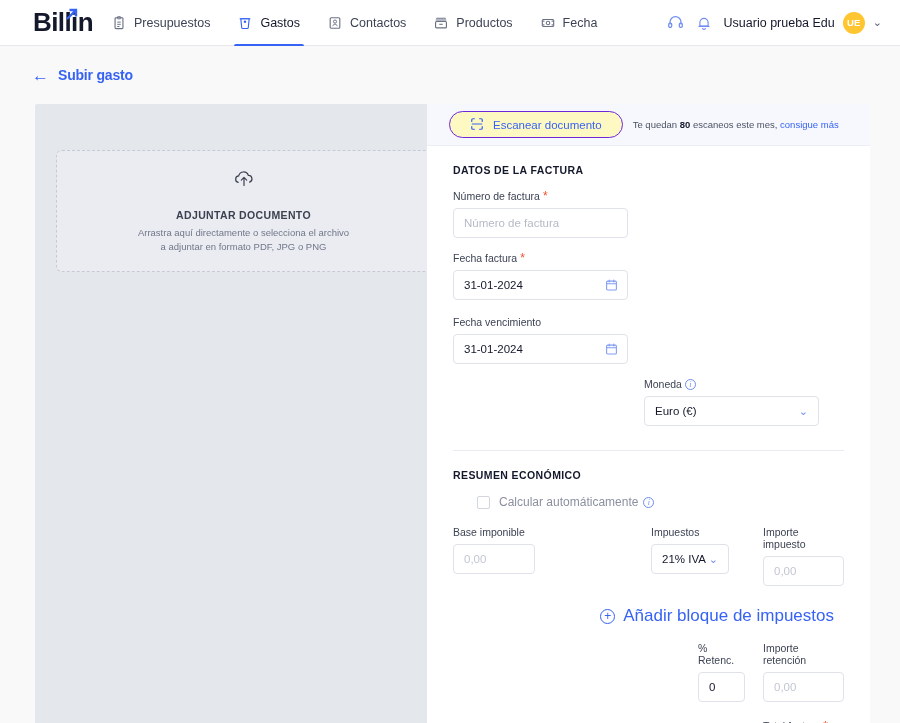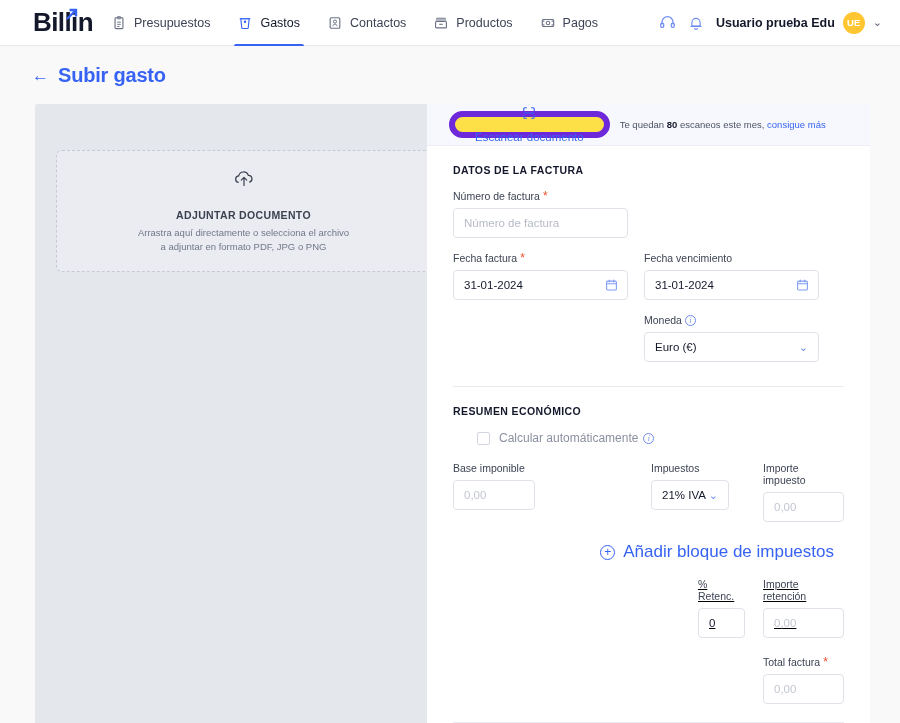--- a/index.html
+++ b/index.html
@@ -41,37 +41,37 @@
   }
   .nav-icon { display: flex; align-items: center; color: #6b7185; }
   .nav-item.active .nav-icon { color: #3763f4; }
 
   .topbar-right {
     margin-left: auto; display: flex; align-items: center; gap: 12px;
     padding-right: 18px;
   }
   .icon-btn { display: flex; align-items: center; color: #6f8cf0; cursor: pointer; }
   .user-box { display: flex; align-items: center; gap: 8px; cursor: pointer; }
-  .user-name { font-size: 12.5px; color: #14182b; font-weight: bold; }
+  .user-name { font-size: 12.5px; color: #14182b; font-weight: normal; }
   .avatar {
     width: 22px; height: 22px; border-radius: 50%;
     background: #ffc631; color: #fff;
     font-size: 9.5px; font-weight: bold;
     display: flex; align-items: center; justify-content: center;
     letter-spacing: 0.3px;
   }
   .caret { color: #5a6073; font-size: 11px; line-height: 1; }
 
   
   .page-head {
     position: absolute; left: 0; top: 46px; width: 900px; height: 58px;
     display: flex; align-items: center; padding-left: 32px; gap: 9px;
   }
   .back-arrow { color: #3763f4; font-size: 17px; line-height: 1; cursor: pointer; }
-  .page-title { font-size: 20px; font-weight: bold; color: #3763f4; letter-spacing: -0.2px; }
+  .page-title { font-size: 14px; font-weight: bold; color: #3763f4; letter-spacing: -0.2px; }
 
   
   .content {
     position: absolute; left: 35px; top: 104px; width: 835px; height: 619px;
     display: flex;
     background: #ffffff;
     border-top-left-radius: 2px;
     overflow: hidden;
   }
 
@@ -95,23 +95,23 @@
 
   
   .right-panel { flex: 1; background: #ffffff; position: relative; }
   .scan-strip {
     height: 42px; background: #f6f8fd; border-bottom: 1px solid #eceef3;
     display: flex; align-items: center; padding-left: 22px; gap: 10px;
   }
   .scan-btn {
     display: inline-flex; align-items: center; justify-content: center; gap: 9px;
     height: 27px; padding: 0 20px;
-    border: 6px solid #6d28d9; border-radius: 14px;
-    background: #fde047; color: #3763f4; font-size: 11.5px;
-    cursor: pointer; white-space: nowrap; flex-direction: column;
+    border: 1px solid #6d28d9; border-radius: 14px;
+    background: #fef9c3; color: #3763f4; font-size: 11.5px;
+    cursor: pointer; white-space: nowrap;
   }
   .scan-note { font-size: 9.5px; color: #4d5263; white-space: nowrap; }
   .scan-note b { font-weight: bold; color: #14182b; }
   .scan-note a { color: #3763f4; text-decoration: none; cursor: pointer; }
 
   .form-body { padding: 18px 26px 0 26px; }
   .section-title {
     font-size: 10.5px; font-weight: bold; color: #14182b;
     letter-spacing: 0.4px; margin-bottom: 14px;
   }
@@ -173,21 +173,21 @@
     margin-top: 20px; padding-right: 10px; cursor: pointer;
   }
   .plus-circle {
     width: 15px; height: 15px; border-radius: 50%;
     border: 1.2px solid #3763f4; color: #3763f4;
     display: flex; align-items: center; justify-content: center;
     font-size: 12px; line-height: 1;
   }
   .add-tax-txt { font-size: 17px; color: #3763f4; text-align: right; }
 
-  .right-fields { display: flex; justify-content: flex-end; gap: 18px; margin-top: 16px; text-decoration: underline; }
+  .right-fields { display: flex; justify-content: flex-end; gap: 18px; margin-top: 16px; }
   .total-block { display: flex; justify-content: flex-end; margin-top: 18px; }
 
   .pay-wrap { padding: 0 26px; margin-top: 18px; }
   .pay-divider { height: 1px; background: #e9ebf0; margin-bottom: 17px; }
 </style>
 </head>
 <body>
 
 <div class="topbar">
 
@@ -248,21 +248,21 @@
     </div>
 
     <div class="nav-item">
       <span class="nav-icon">
         <svg width="14" height="14" viewBox="0 0 16 16">
             <rect x="1.5" y="4" width="13" height="8" rx="1.2" fill="none" stroke="currentColor" stroke-width="1.3"></rect>
             <circle cx="8" cy="8" r="2" fill="none" stroke="currentColor" stroke-width="1.2"></circle>
             <path d="M3.2 5.4v1M12.8 5.4v1M3.2 9.6v1M12.8 9.6v1" stroke="currentColor" stroke-width="1.1" stroke-linecap="round"></path>
           </svg>
       </span>
-      <span>Pagos</span>
+      <span>Fecha</span>
     </div>
 
   </div>
 
   <div class="topbar-right">
     <span class="icon-btn">
       <svg width="17" height="17" viewBox="0 0 18 18">
           <path d="M3.2 11V8.6a5.8 5.8 0 0 1 11.6 0V11" fill="none" stroke="currentColor" stroke-width="1.3"></path>
           <rect x="1.8" y="9.6" width="3.2" height="4.6" rx="1.5" fill="none" stroke="currentColor" stroke-width="1.3"></rect>
           <rect x="13" y="9.6" width="3.2" height="4.6" rx="1.5" fill="none" stroke="currentColor" stroke-width="1.3"></rect>
@@ -325,21 +325,21 @@
       <div class="section-title">DATOS DE LA FACTURA</div>
 
       <div class="col" style="width:175px;">
         <div class="fld-label">
           <span>Número de factura</span>
           <span class="req">*</span>
         </div>
         <div class="input ph">Número de factura</div>
       </div>
 
-      <div class="row2" style="margin-top:14px;">
+      <div class="row2" style="margin-top:14px;flex-direction:column;">
         <div class="col">
           <div class="fld-label">
             <span>Fecha factura</span>
             <span class="req">*</span>
           </div>
           <div class="input">
             <span>31-01-2024</span>
             <span class="input-icon">
               <svg width="13" height="13" viewBox="0 0 16 16">
                   <rect x="2" y="3.2" width="12" height="11" rx="1.4" fill="none" stroke="currentColor" stroke-width="1.3"></rect>

